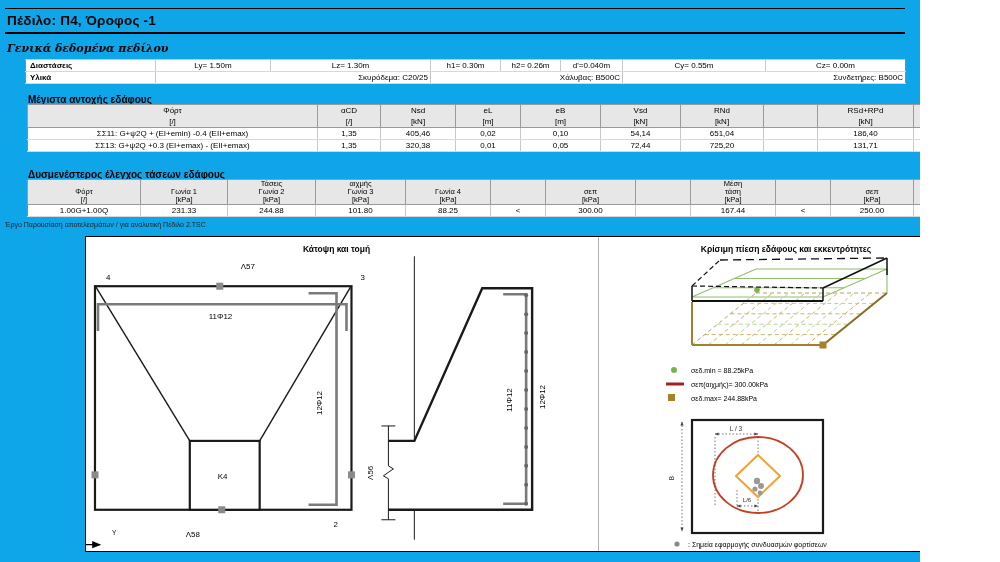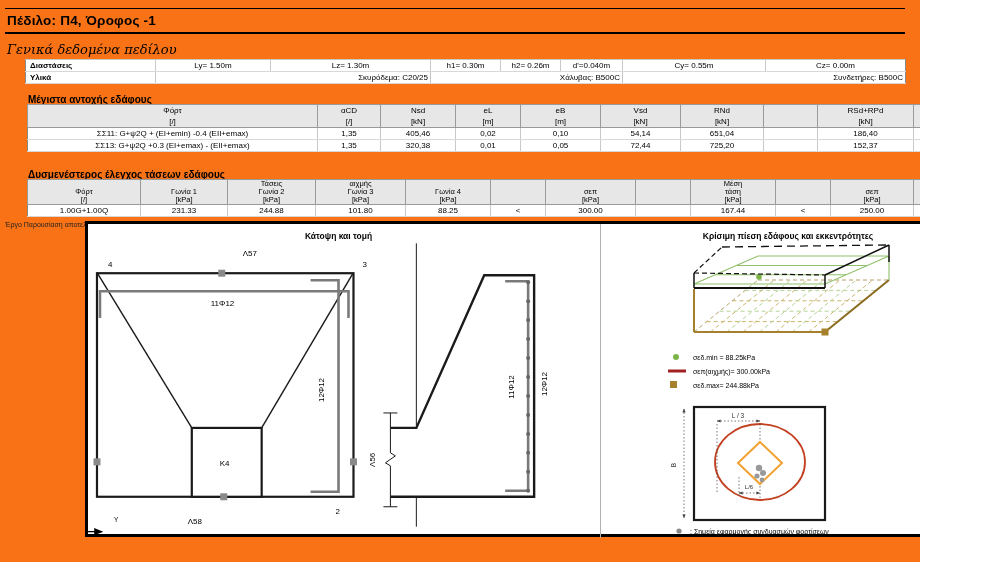--- a/index.html
+++ b/index.html
@@ -1,38 +1,38 @@
 <!DOCTYPE html>
 <html><head>
 <meta charset="utf-8">
 <style>
   *{margin:0;padding:0;box-sizing:border-box}
   html,body{width:1000px;height:562px;background:#fff;font-family:"Liberation Sans","DejaVu Sans",sans-serif;color:#000}
-  .page{position:relative;width:920px;height:562px;overflow:hidden;background:#f97316}
+  .page{position:relative;width:920px;height:562px;overflow:hidden;background:#0ea5e9}
   .abs{position:absolute}
   .hr-thin{height:1px;background:#000}
   .hr-thick{height:2px;background:#000}
   .page-title{font-size:13.5px;font-weight:bold;letter-spacing:.2px}
-  .h-general{font-size:13px;font-style:italic;font-weight:normal;font-family:"DejaVu Serif","Liberation Serif",serif}
+  .h-general{font-size:11px;font-style:italic;font-weight:bold;font-family:"DejaVu Serif","Liberation Serif",serif}
   .h-section{font-size:10px;font-weight:bold}
   .note{font-size:7px;color:#222}
   table.t{position:absolute;border-collapse:collapse;table-layout:fixed;background:#fff;border:1px solid #8a8a8a}
   table.t td,table.t th{border:1px solid #9a9a9a;padding:0 2px;overflow:hidden;white-space:nowrap;font-weight:normal}
   table.t th{background:#e7e7e7}
   table.t td{height:11px;line-height:11px;font-size:8px;text-align:center}
   table.t tbody td{border-color:#c8c8c8;border-bottom-color:#d8d8d8}
   table.t tbody td:first-child{border-left-color:#8a8a8a}
   table.t tbody td:last-child{border-right-color:#8a8a8a}
   .hl{height:11px;line-height:11px;font-size:8px;text-align:center}
   .t3 .hl{height:8px;line-height:8px;font-size:7.5px}
   .t1{border-top:2px solid #000;border-bottom:4px double #000}
   .t1 td{border-color:#8a8a8a}
   .t1 .lab{font-weight:bold;text-align:left;padding-left:4px}
   .t1 .l{text-align:right;padding-left:4px}
-  .panels{position:absolute;left:85px;top:221px;width:886px;height:316px;border:3px solid #000000;background:#fff}
+  .panels{position:absolute;left:85px;top:236px;width:886px;height:316px;border:1px solid #000000;background:#fff}
   .panels svg{position:absolute;top:0;display:block}
   svg text{font-family:"Liberation Sans","DejaVu Sans",sans-serif}
 </style>
 </head>
 <body>
 
 <div class="page">
 
   <div class="abs hr-thin" style="left:5px;top:8px;width:900px"></div>
   <div class="abs page-title" style="left:7px;top:13px">Πέδιλο: Π4, Όροφος -1</div>
@@ -139,21 +139,21 @@
       </tr>
       <tr>
         <td>ΣΣ13: G+ψ2Q +0.3 (EI+emax) - (EII+emax)</td>
         <td>1,35</td>
         <td>320,38</td>
         <td>0,01</td>
         <td>0,05</td>
         <td>72,44</td>
         <td>725,20</td>
         <td></td>
-        <td>152,37</td>
+        <td>131,71</td>
         <td></td>
       </tr>
     </tbody>
   </table>
 
   <div class="abs h-section" style="left:28px;top:169px">Δυσμενέστερος έλεγχος τάσεων εδάφους</div>
 
   <table class="t t3 abs" style="left:27px;top:179px;width:945px">
     <colgroup>
         <col style="width:113px">

